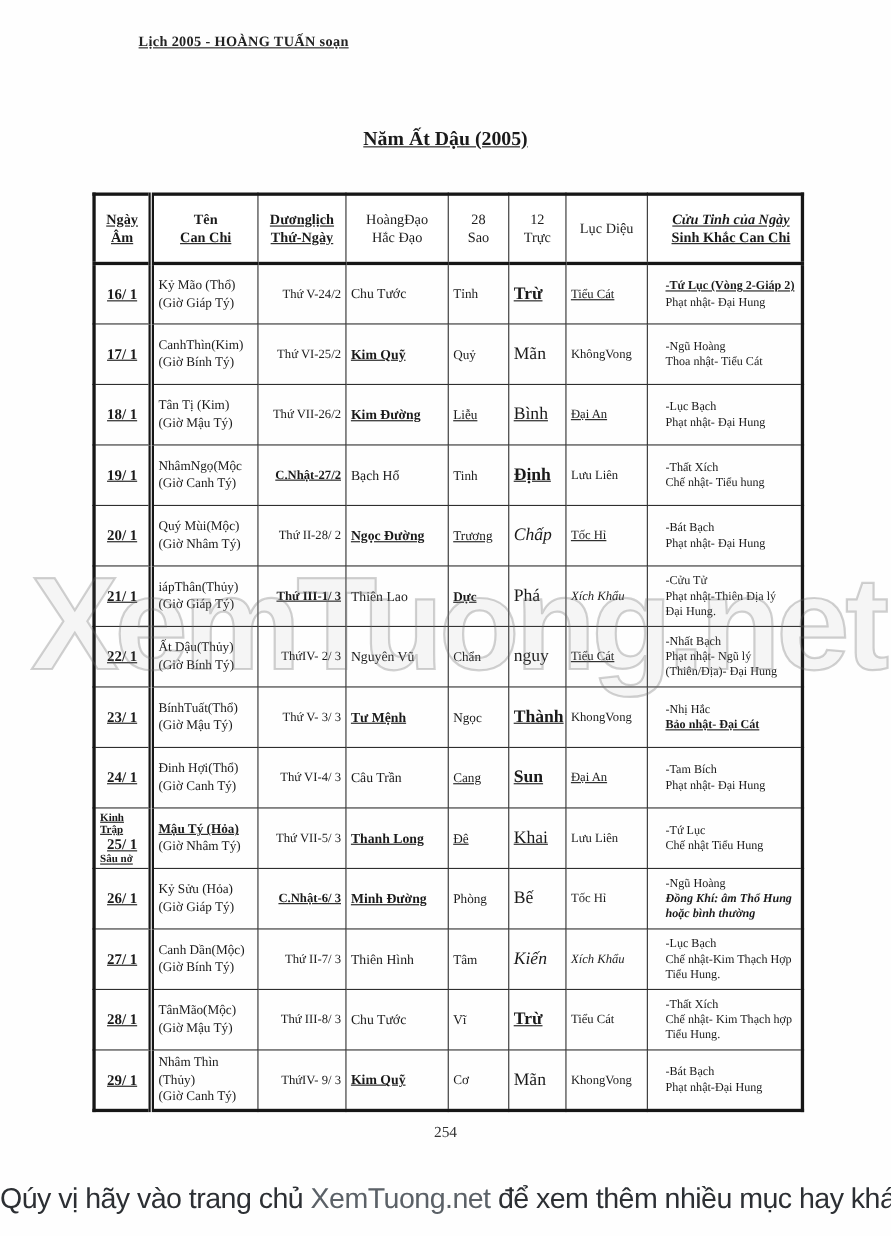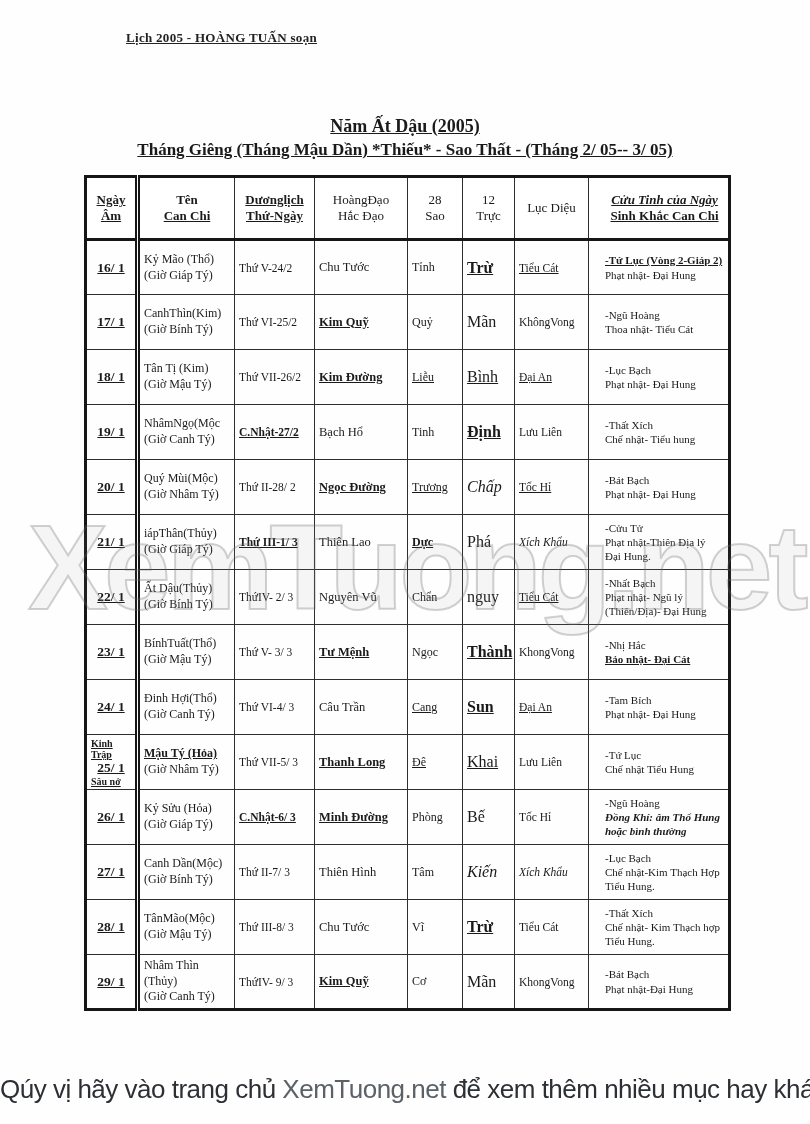--- a/index.html
+++ b/index.html
@@ -35,21 +35,21 @@
   .calendar td:first-child,.calendar th:first-child{border-right:5px double #161616;margin-left:26px;}
   .calendar td:nth-child(7),.calendar th:nth-child(7){border-left:1.4px dashed #4a4a4a;}
   .calendar td:nth-child(8),.calendar th:nth-child(8){border-left:1.4px dashed #4a4a4a;padding-left:16px;}
 
   .cell-am{text-align:center;font-size:13.5px;font-weight:bold;}
   .cell-am .num{text-decoration:underline;}
   .cell-am .pre,.cell-am .post{
     display:block;font-size:10px;text-decoration:underline;text-align:left;line-height:1.1;
   }
   .cell-canchi{font-size:12px;padding-left:6px;line-height:1.3;}
-  .cell-duong{font-size:11.5px;text-align:left;}
+  .cell-duong{font-size:11.5px;text-align:right;}
   .cell-hdao{font-size:12.5px;padding-left:8px;}
   .cell-sao{font-size:12px;padding-left:8px;}
   .cell-truc{font-size:16px;padding-left:6px;margin-left:14px;}
   .cell-luc{font-size:11.5px;padding-left:4px;}
   .cell-cuu{font-size:11px;line-height:1.3;padding-left:5px;}
 
   .s-b{font-weight:bold;}
   .s-u{text-decoration:underline;}
   .s-i{font-style:italic;}
 
@@ -75,21 +75,20 @@
 </style>
 </head>
 <body>
 
 <div class="scan-page">
 
   <div class="doc-header">Lịch 2005 - HOÀNG TUẤN soạn</div>
 
   <div class="title-block">
     <div class="title">Năm Ất Dậu (2005)</div>
-    <div class="subtitle">Tháng Giêng (Tháng Mậu Dần) *Thiếu* - Sao Thất - (Tháng 2/ 05-- 3/ 05)</div>
   </div>
 
   <table class="calendar">
     <colgroup>
       <col style="width:52px">
         <col style="width:97px">
         <col style="width:80px">
         <col style="width:93px">
       <col style="width:55px">
         <col style="width:52px">
@@ -360,16 +359,17 @@
           <td class="cell-cuu">
             <div>-Bát Bạch</div>
             <div>Phạt nhật-Đại Hung</div>
           </td>
         </tr>
       </tbody>
   </table>
 
   <div class="watermark">XemTuong.net</div>
 
+  <div class="page-number">254</div>
 
   <div class="site-footer"><span>Qúy vị hãy vào trang chủ </span><span class="site-link">XemTuong.net</span><span> để xem thêm nhiều mục hay khác</span></div>
 
 </div>
 
 </body></html>

